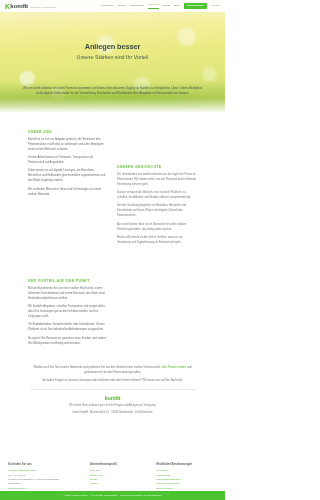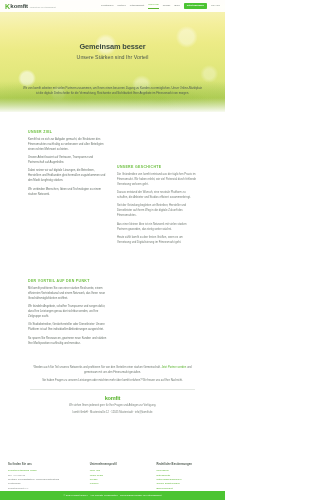--- a/index.html
+++ b/index.html
@@ -164,21 +164,21 @@
         <span class="nav-item">Fitnessmarkt</span>
         <span class="nav-item active">Über uns</span>
         <span class="nav-item">Presse</span>
         <span class="nav-item">Blog</span>
         <span class="nav-cta">Jetzt anfragen</span>
         <span class="nav-lang">DE | EN</span>
       </div>
     </div>
 
     <div class="hero-text">
-      <div class="hero-h1">Gemeinsam besser</div>
+      <div class="hero-h1">Anliegen besser</div>
       <div class="hero-sub">Unsere Stärken sind Ihr Vorteil</div>
     </div>
 
     <div class="intro">Wir von komfit arbeiten mit vielen Partnern zusammen, um Ihnen einen besseren Zugang zu Kunden zu ermöglichen. Unser Online-Marktplatz ist die digitale Drehscheibe für die Vermarktung, Reichweite und Sichtbarkeit Ihrer Angebote im Fitnessmarkt von morgen.</div>
   </div>
 
   <div class="content">
     <div class="col col-left">
       <h2 class="sec">Unser Ziel</h2>
       <p class="body">Komfit hat es sich zur Aufgabe gemacht, die Strukturen des Fitnessmarktes nachhaltig zu verbessern und allen Beteiligten einen echten Mehrwert zu bieten.</p>

